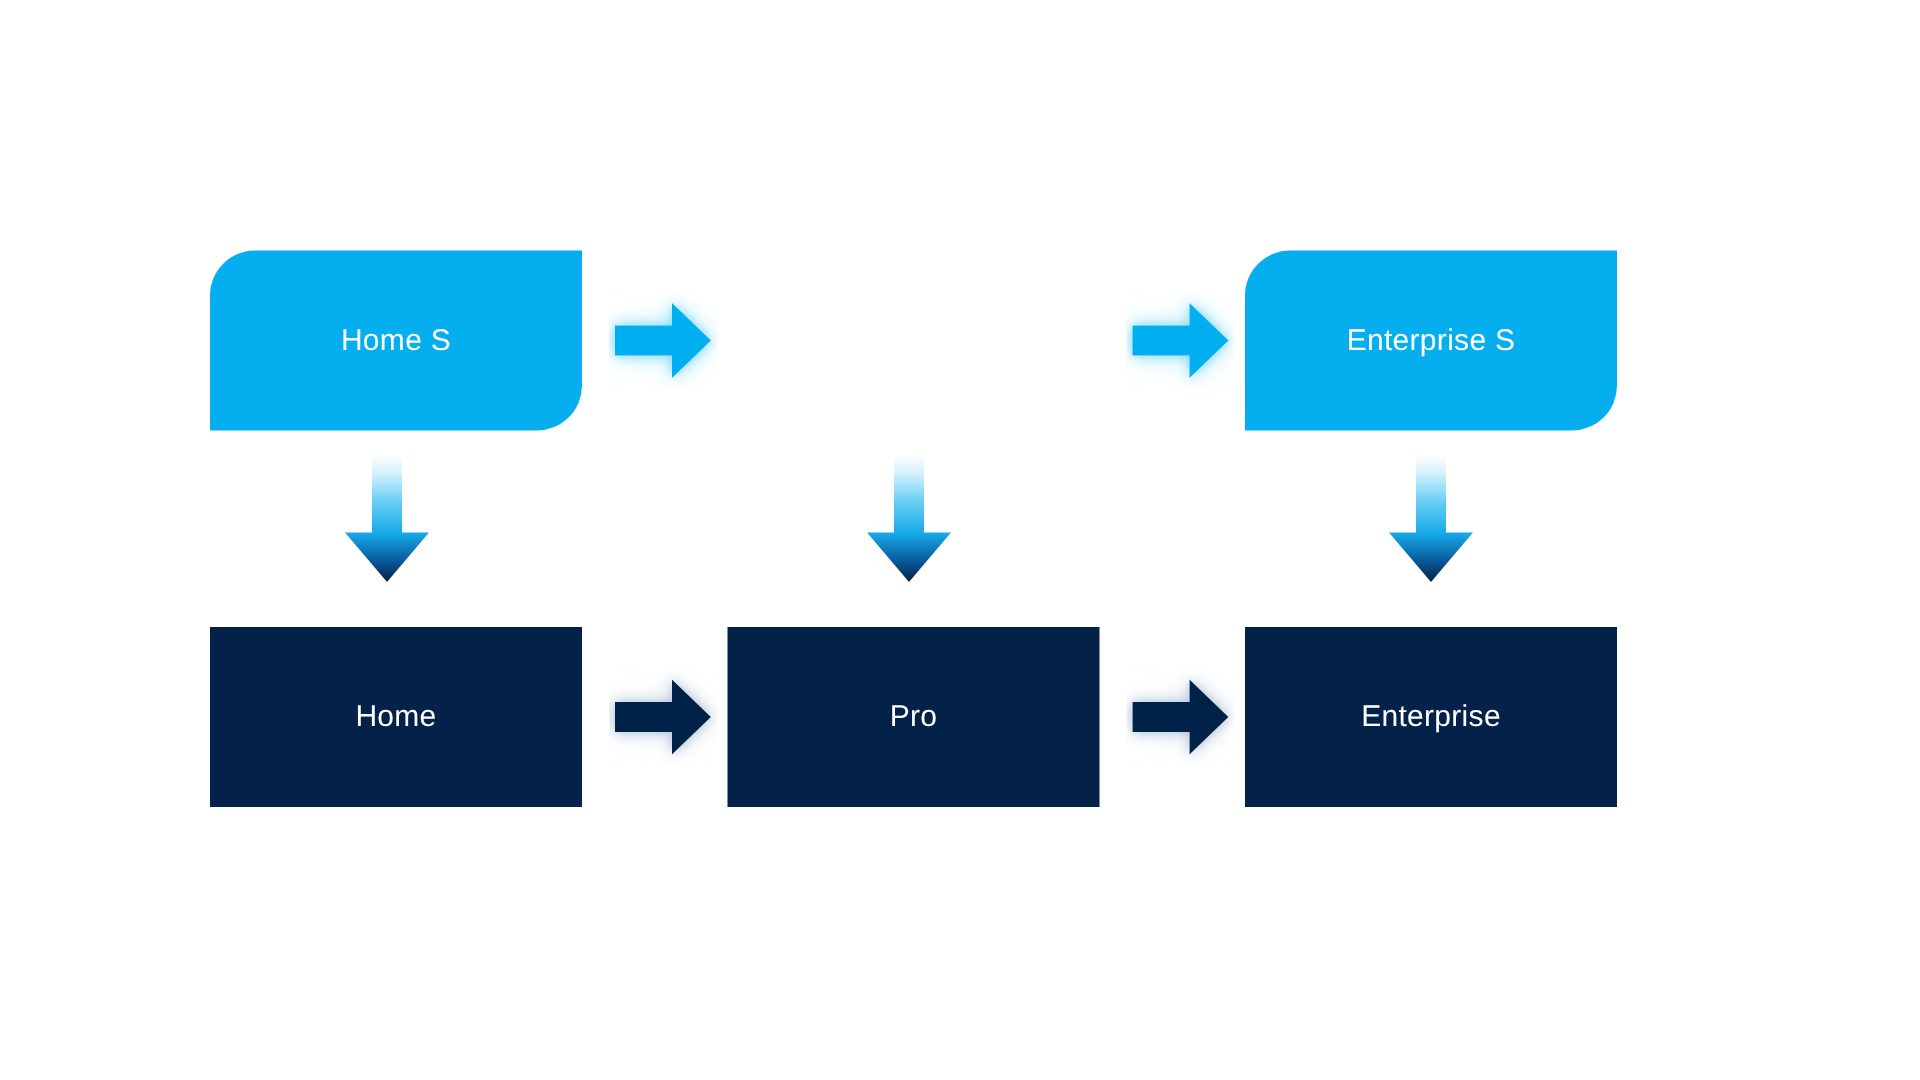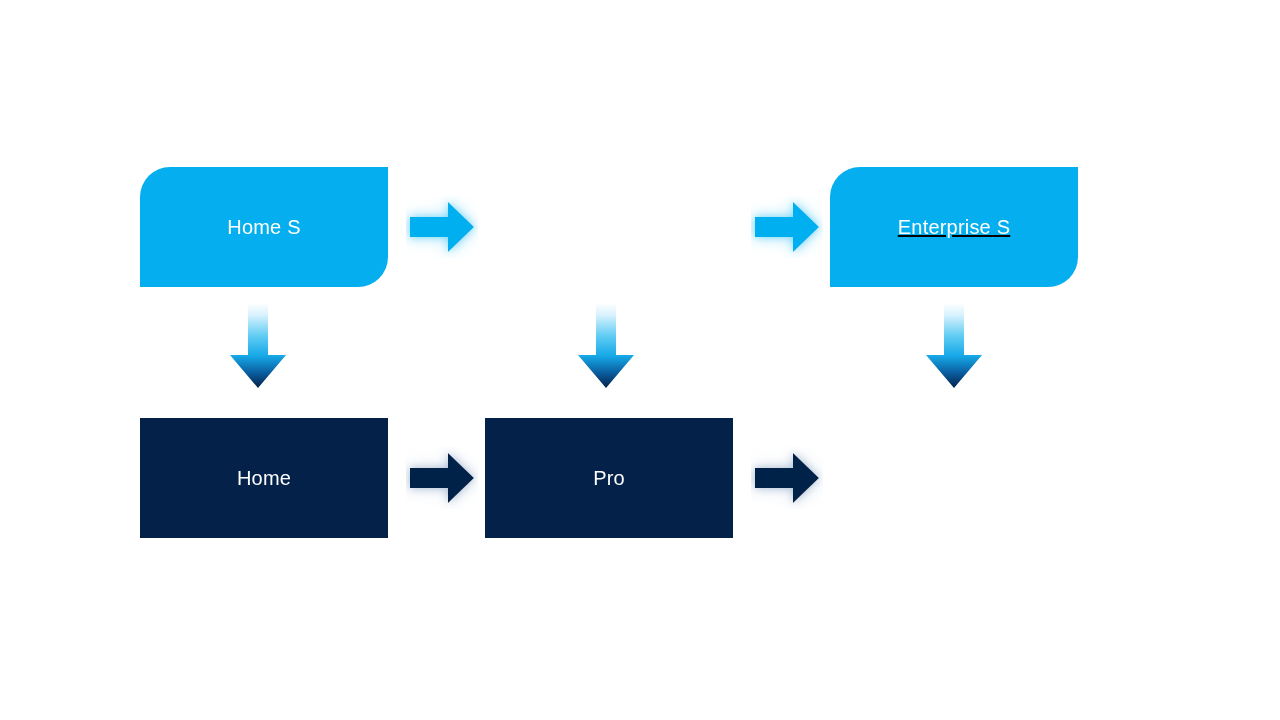--- a/index.html
+++ b/index.html
@@ -50,21 +50,21 @@
   .node.tier-product {
     background: #042149;
     border-radius: 0;
   }
 
   .row-service { top: 167px; }
   .row-product { top: 418px; }
 
   .col-1 { left: 140px; }
   .col-2 { left: 485px; }
-  .col-3 { left: 830px; text-decoration: underline; }
+  .col-3 { left: 830px; }
 
   
   .arrow-h {
     position: absolute;
     width: 72px;
     height: 62px;
   }
   .arrow-h svg { display: block; width: 100%; height: 100%; }
 
   .arrow-h.row-service { top: 196px; }
@@ -171,20 +171,23 @@
   </div>
 
   <div class="node tier-product row-product col-2">
     <span class="node-label">Pro</span>
   </div>
 
   <div class="node tier-product row-product col-1">
     <span class="node-label">Home</span>
   </div>
 
+  <div class="node tier-product row-product col-3">
+    <span class="node-label">Enterprise</span>
+  </div>
 
   <div class="arrow-h row-product gap-1">
     <svg viewBox="0 0 72 62" xmlns="http://www.w3.org/2000/svg">
       <defs>
         <filter id="glowNavy1" x="-60%" y="-60%" width="220%" height="220%">
           <feDropShadow dx="0" dy="0" stdDeviation="4" flood-color="#9fb4cf" flood-opacity="0.85"></feDropShadow>
           <feDropShadow dx="0" dy="0" stdDeviation="8" flood-color="#c6d5e6" flood-opacity="0.55"></feDropShadow>
         </filter>
       </defs>
       <path d="M4,21 L42,21 L42,6 L68,31 L42,56 L42,41 L4,41 Z" fill="#042149" filter="url(#glowNavy1)"></path>

